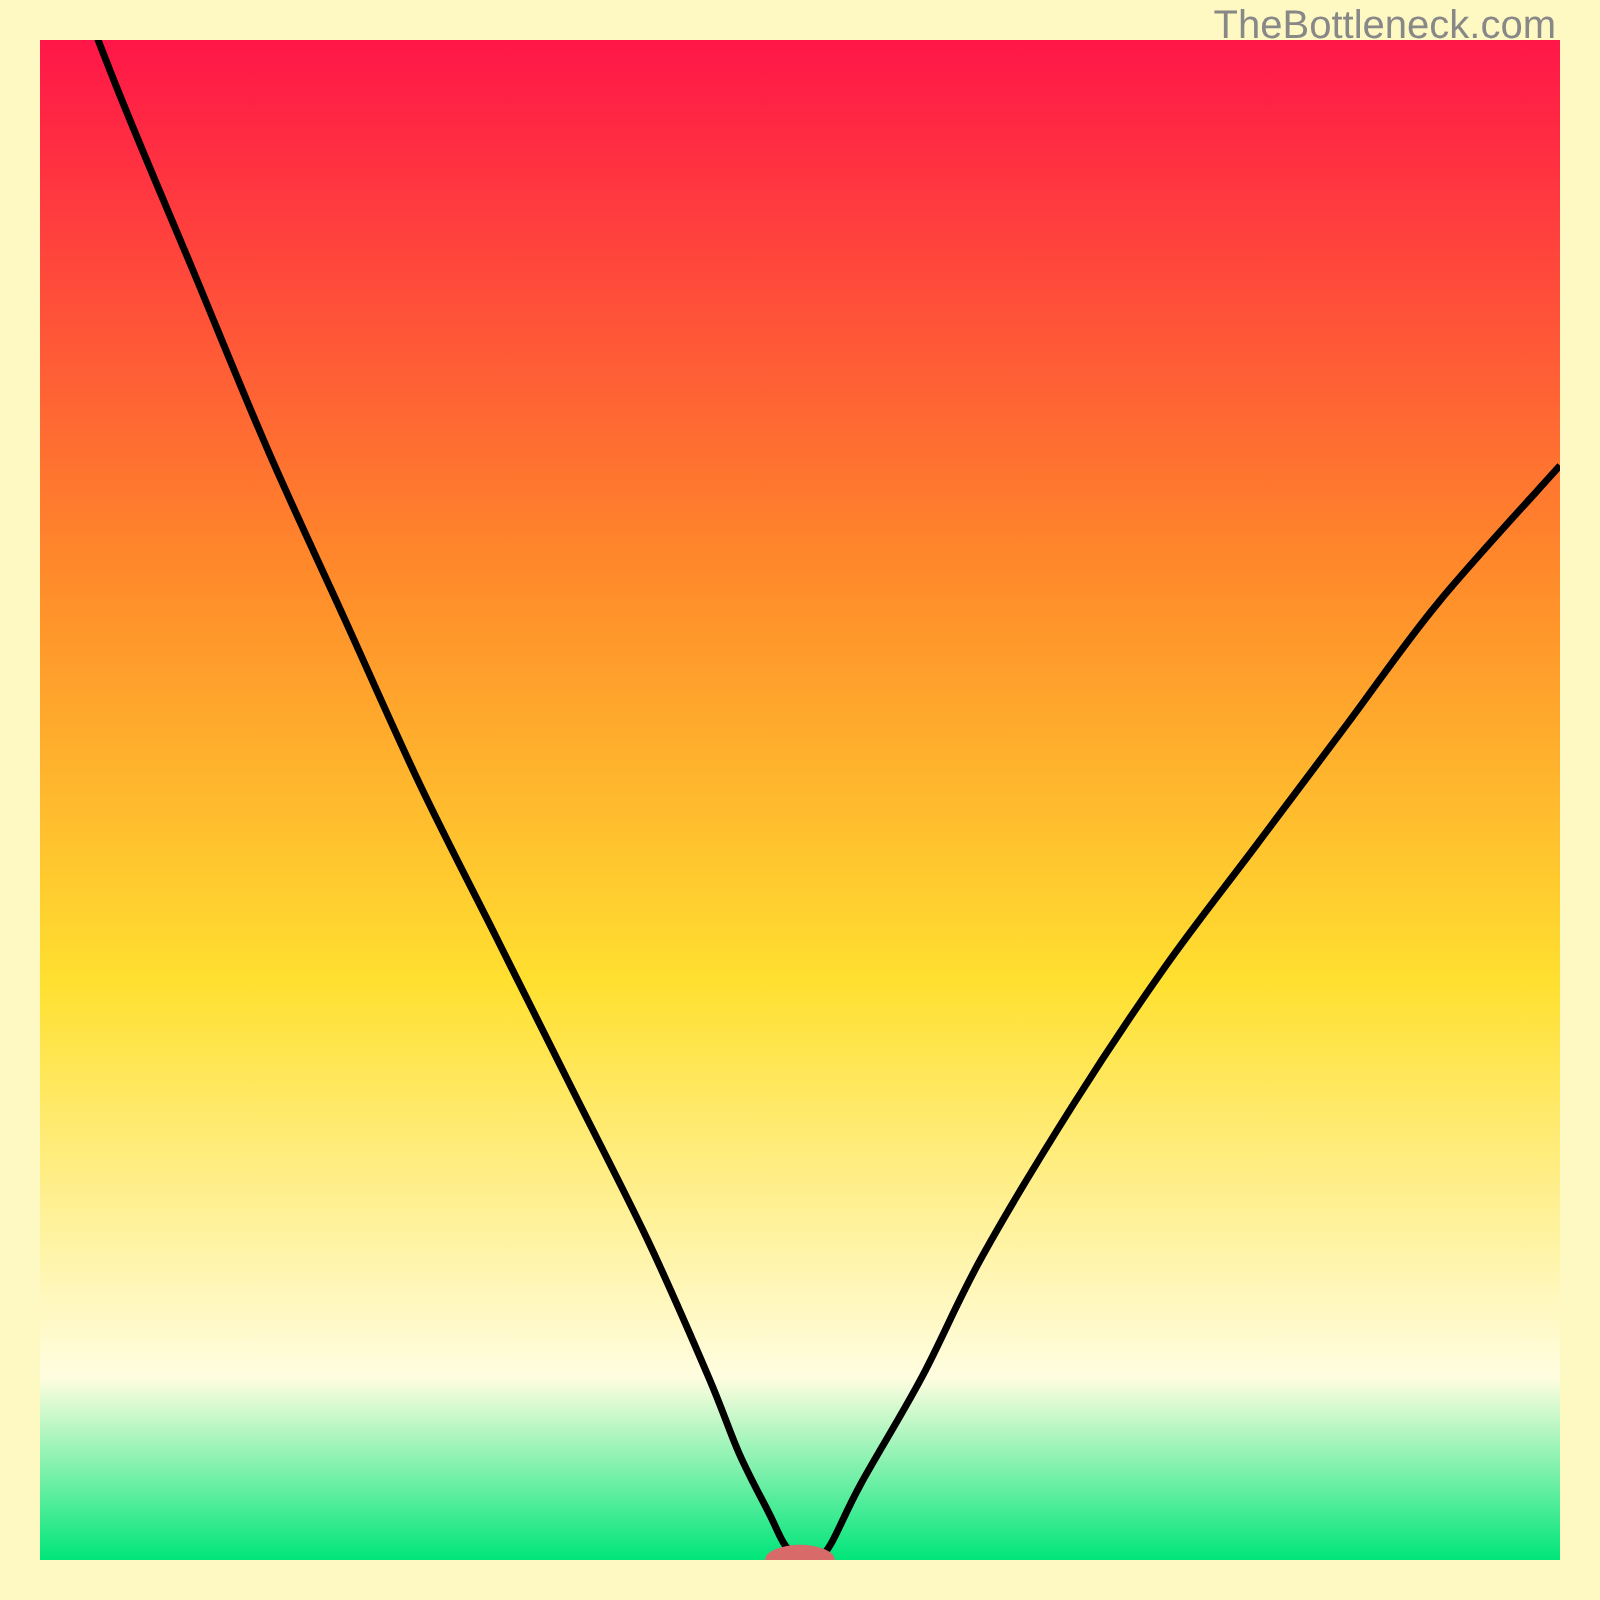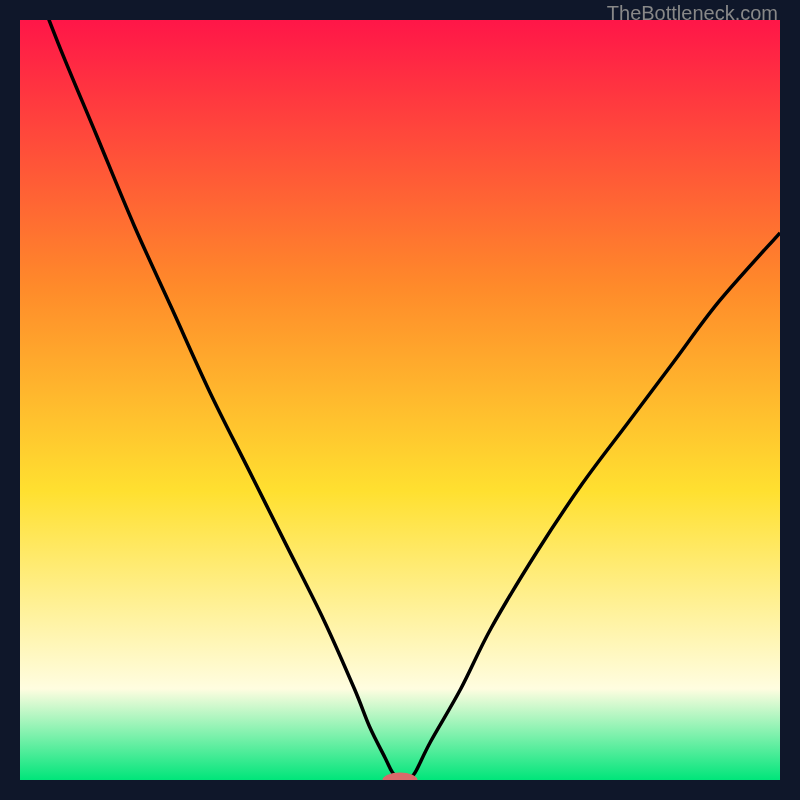--- a/index.html
+++ b/index.html
@@ -1,21 +1,21 @@
 <!DOCTYPE html>
 <html><head>
 <meta charset="utf-8">
 <style>
   * { margin: 0; padding: 0; box-sizing: border-box; }
   html, body { width: 800px; height: 800px; background: #000; overflow: hidden; }
   .chart-container {
     position: relative;
     width: 800px;
     height: 800px;
-    background: #0f172a;
+    background: #fef9c3;
   }
   .plot-area {
     position: absolute;
     left: 20px;
     top: 20px;
     width: 760px;
     height: 760px;
   }
   .gradient-bg {
     position: absolute;

